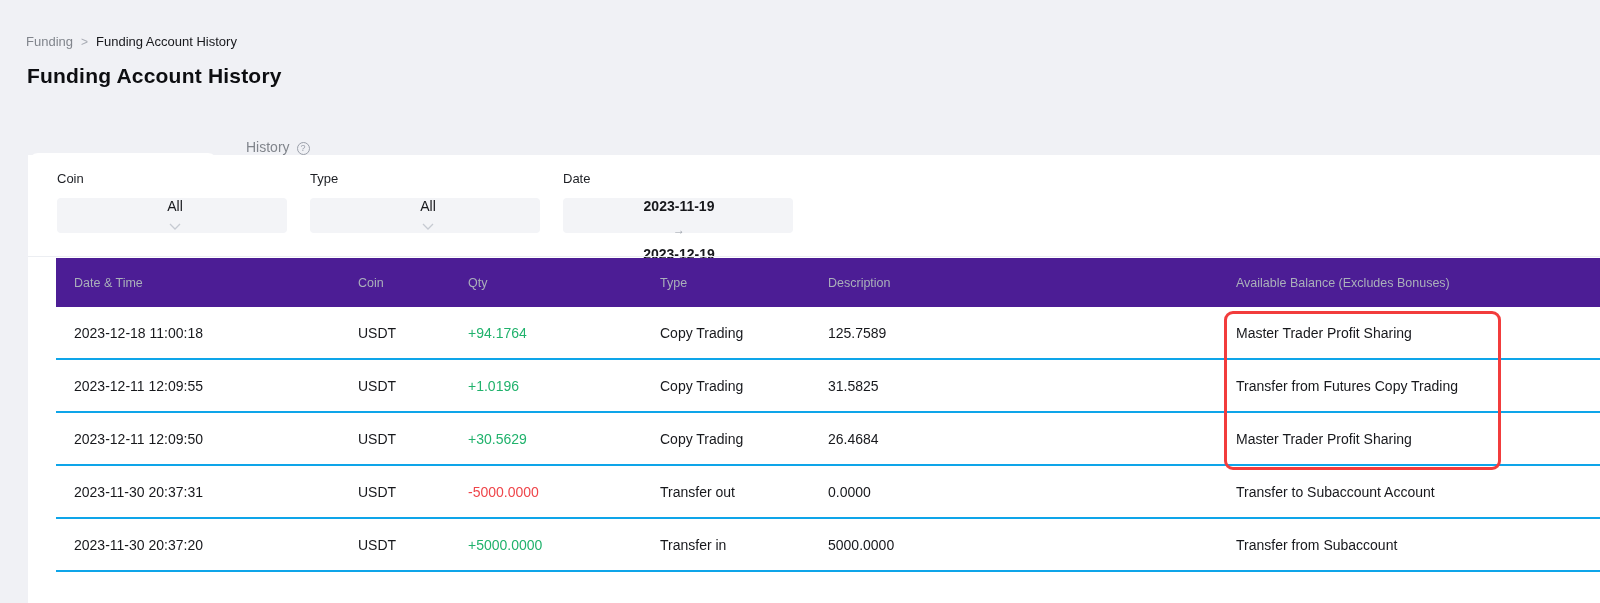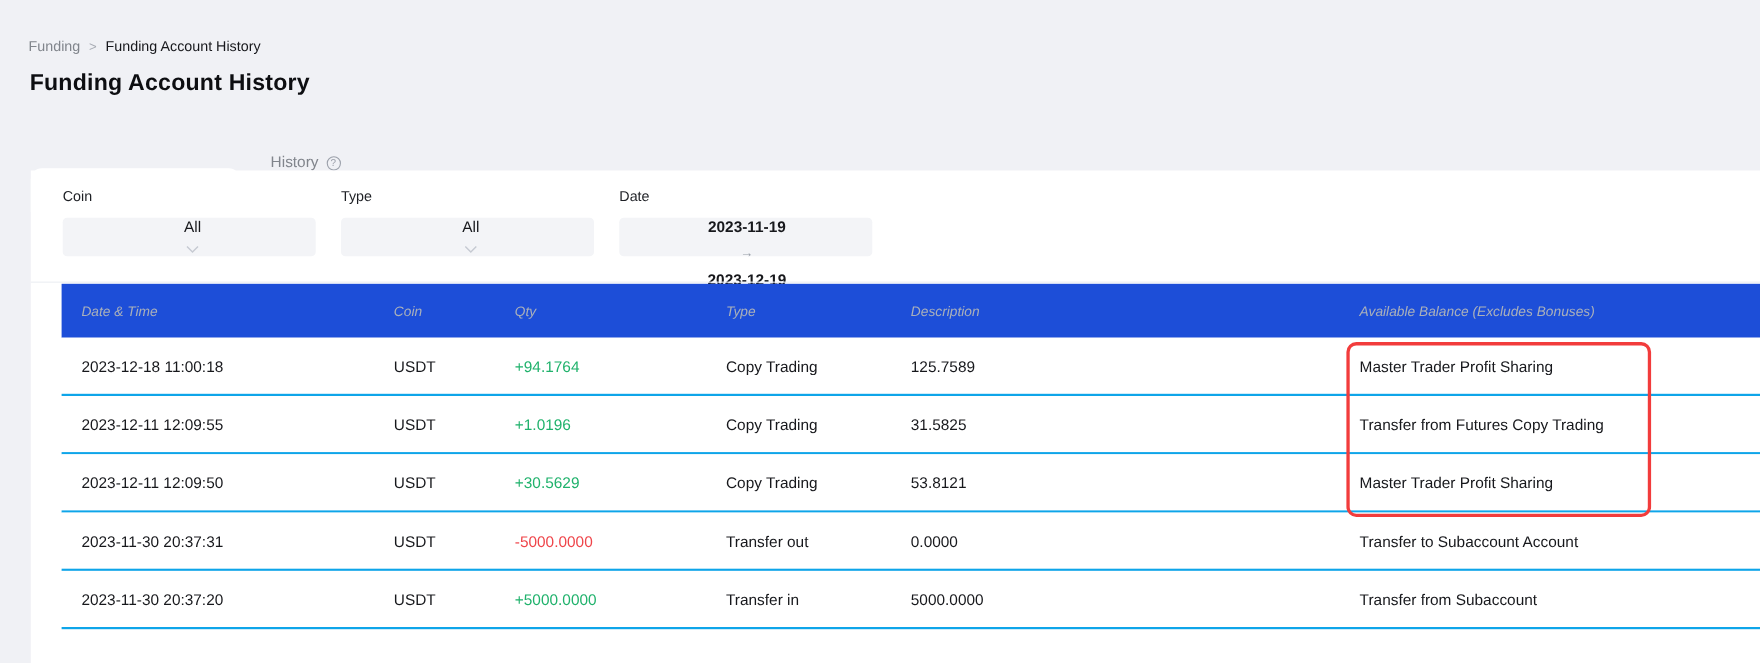--- a/index.html
+++ b/index.html
@@ -53,21 +53,21 @@
   .cal-icon { margin-left:2px; display:inline-flex; }
   
   .table-top-line { position:absolute; left:0; top:101px; width:1572px; height:1px; background:#eceef2; }
   
   .tx-table { position:absolute; left:28px; top:103px; width:1544px; }
   .t-row {
     display:grid;
     grid-template-columns:284px 110px 192px 168px 408px 1fr;
     align-items:center;
   }
-  .t-head { height:49px; background:#1d4ed8;font-style:italic; }
+  .t-head { height:49px; background:#4c1d95; }
   .t-head .t-cell { font-size:12.5px; color:#aab0ba; }
   .t-body-row { height:53px; border-bottom:2px solid #0ea5e9; background:#fff; }
   .t-cell { padding-left:18px; font-size:14px; color:#17181c; white-space:nowrap; overflow:hidden; }
   .qty.pos { color:var(--green,#20b26c); }
   .qty.neg { color:var(--red,#ef454a); }
   
   .annotation-box {
     position:absolute; left:1224px; top:311px; width:277px; height:159px;
     border:3px solid var(--annot,#f23c3c); border-radius:9px;
     pointer-events:none;
@@ -162,21 +162,21 @@
       <div class="t-cell qty pos">+1.0196</div>
       <div class="t-cell">Copy Trading</div>
       <div class="t-cell">31.5825</div>
       <div class="t-cell">Transfer from Futures Copy Trading</div>
     </div>
     <div class="t-row t-body-row">
       <div class="t-cell">2023-12-11 12:09:50</div>
       <div class="t-cell">USDT</div>
       <div class="t-cell qty pos">+30.5629</div>
       <div class="t-cell">Copy Trading</div>
-      <div class="t-cell">53.8121</div>
+      <div class="t-cell">26.4684</div>
       <div class="t-cell">Master Trader Profit Sharing</div>
     </div>
     <div class="t-row t-body-row">
       <div class="t-cell">2023-11-30 20:37:31</div>
       <div class="t-cell">USDT</div>
       <div class="t-cell qty neg">-5000.0000</div>
       <div class="t-cell">Transfer out</div>
       <div class="t-cell">0.0000</div>
       <div class="t-cell">Transfer to Subaccount Account</div>
     </div>

